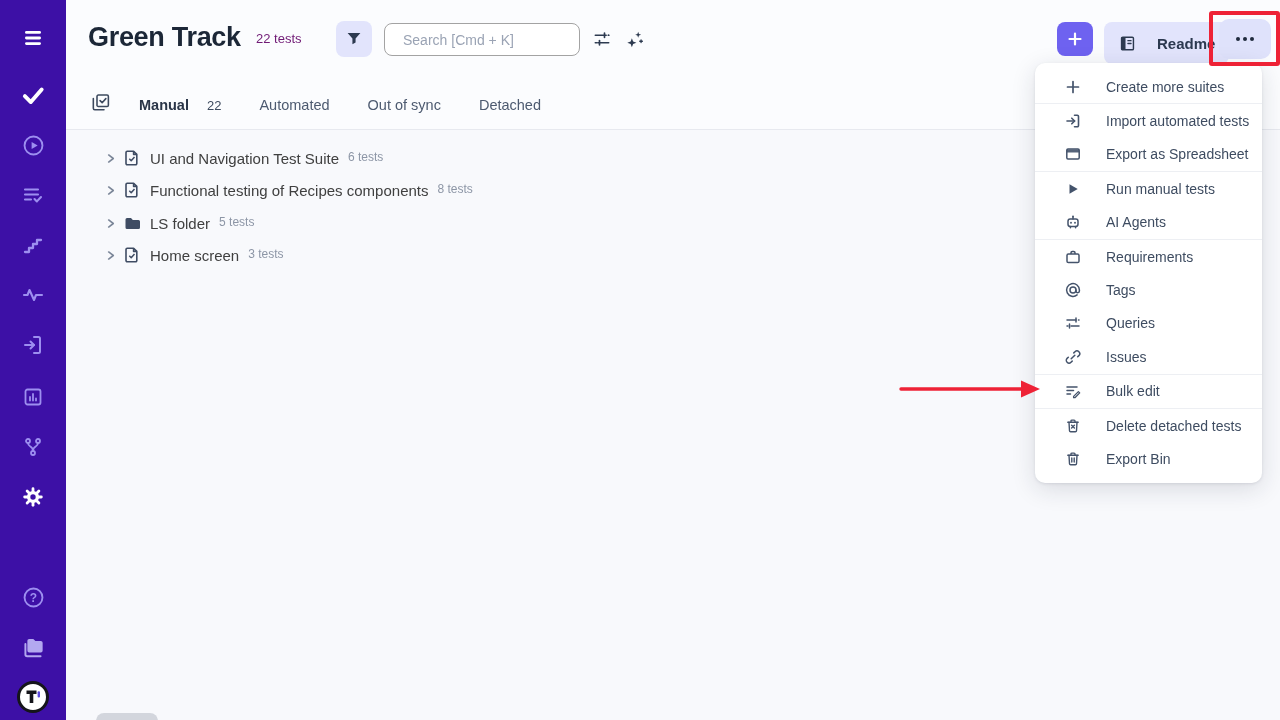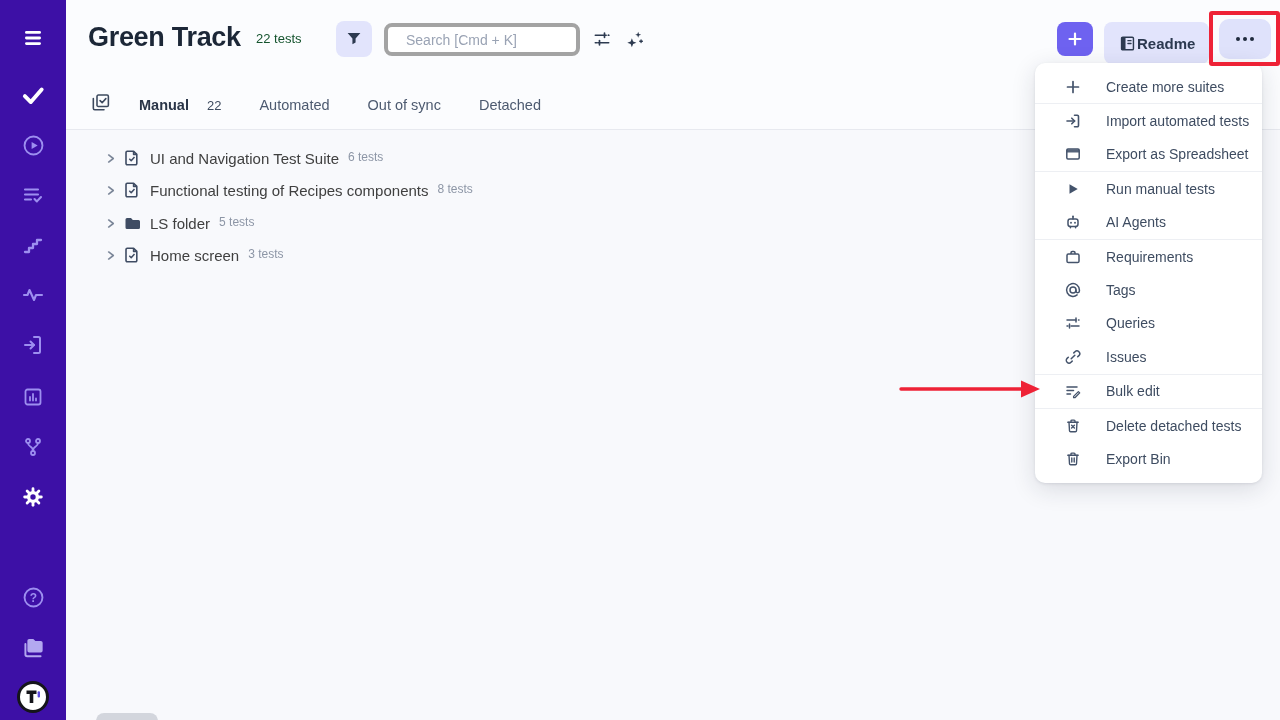--- a/index.html
+++ b/index.html
@@ -9,28 +9,28 @@
 
   
   .sidebar { position:absolute; left:0; top:0; width:66px; height:720px; background:#3d10a6; z-index:5; }
   .side-ic { position:absolute; left:0; width:66px; display:flex; justify-content:center; align-items:center; height:34px; cursor:pointer; }
   .side-ic svg { display:block; }
 
   
   .header-zone { position:absolute; left:66px; top:0; width:1214px; height:130px; background:#fbfcfe; }
   .content-divider { position:absolute; left:66px; top:129px; width:1214px; height:1px; background:#e7e9ef; }
   .page-title { position:absolute; left:88px; top:22px; font-size:27px; font-weight:700; color:#1c2737; letter-spacing:-0.3px; }
-  .tests-count { position:absolute; left:256px; top:31px; font-size:13px; color:#14532d; }
+  .tests-count { position:absolute; left:256px; top:31px; font-size:13px; color:#701a75; }
   .filter-btn { position:absolute; left:336px; top:21px; width:36px; height:36px; background:#e2e4fc; border-radius:8px; display:flex; align-items:center; justify-content:center; cursor:pointer; }
-  .search-wrap { position:absolute; left:384px; top:23px; width:196px; height:33px; background:#fff; border:4px solid #a3a3a3; border-radius:8px; display:flex; align-items:center; padding:0 10px; }
+  .search-wrap { position:absolute; left:384px; top:23px; width:196px; height:33px; background:#fff; border:1px solid #a3a3a3; border-radius:8px; display:flex; align-items:center; padding:0 10px; }
   .search-wrap input { border:none; outline:none; flex:1; font-size:14px; color:#33405a; background:transparent; margin-left:8px; font-family:"Liberation Sans", sans-serif; }
   .search-wrap input::placeholder { color:#9aa3b4; }
   .hdr-icon { position:absolute; top:29px; cursor:pointer; }
   .plus-btn { position:absolute; left:1057px; top:22px; width:36px; height:34px; background:#6e62f0; border-radius:8px; display:flex; align-items:center; justify-content:center; cursor:pointer; }
-  .readme-btn { position:absolute; left:1104px; top:22px; height:42px; padding:0 14px; background:#e2e4fc; border-radius:8px; display:flex; align-items:center; gap:0; font-size:15px; font-weight:600; color:#2c3950; cursor:pointer; }
+  .readme-btn { position:absolute; left:1104px; top:22px; height:42px; padding:0 14px; background:#e2e4fc; border-radius:8px; display:flex; align-items:center; gap:20px; font-size:15px; font-weight:600; color:#2c3950; cursor:pointer; }
   .more-btn { position:absolute; left:1219px; top:19px; width:52px; height:40px; background:#dfe2fb; border-radius:10px; display:flex; align-items:center; justify-content:center; cursor:pointer; }
 
   
   .tabbar { position:absolute; left:90px; top:92px; display:flex; align-items:center; }
   .tabbar .tab-icon { margin-right:28px; cursor:pointer; }
   .tab { font-size:14.5px; color:#4d5a70; font-weight:500; margin-right:38px; cursor:pointer; white-space:nowrap; }
   .tab.active { color:#2a3548; font-weight:700; }
   .tab .tab-count { font-weight:400; font-size:13px; margin-left:18px; color:#3c495e; }
 
   

